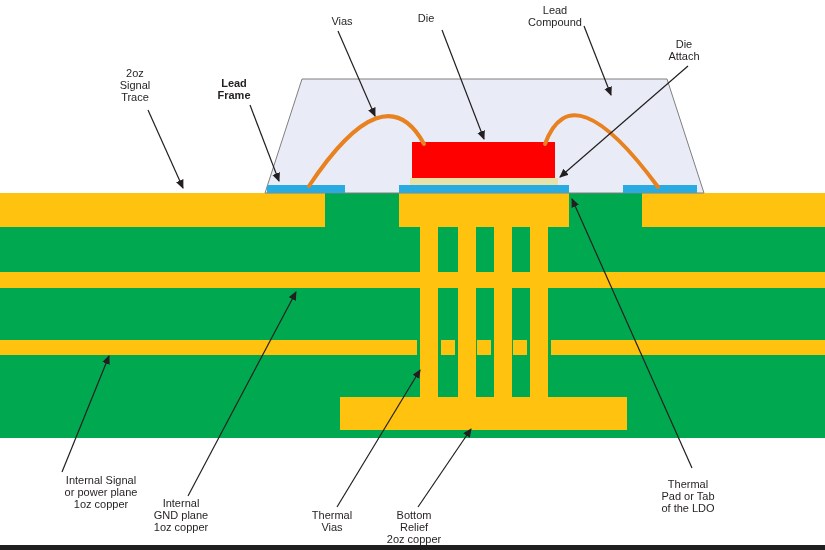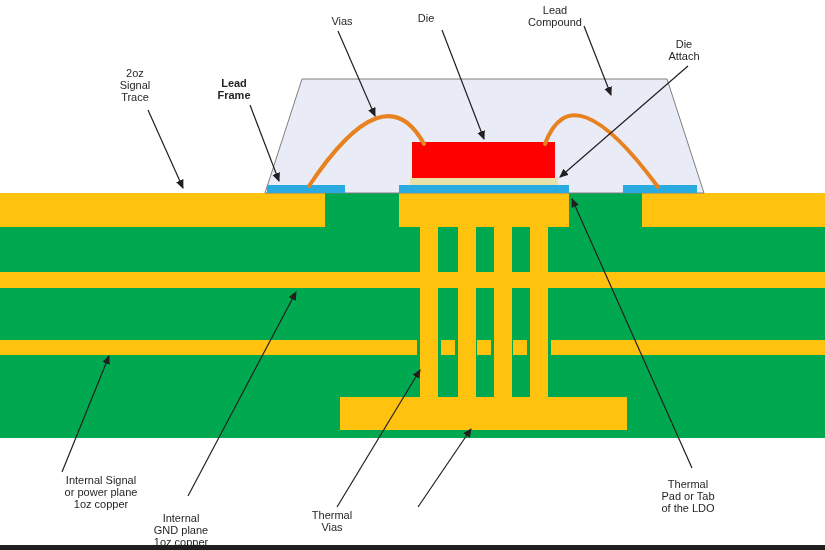--- a/index.html
+++ b/index.html
@@ -100,21 +100,24 @@
   <div class="label" style="left:684px;top:38px;">Die
 Attach</div>
   <div class="label" style="left:234px;top:77px;font-weight:bold;">Lead
 Frame</div>
   <div class="label" style="left:135px;top:67px;">2oz
 Signal
 Trace</div>
   <div class="label" style="left:68px;top:474px;margin-left:33px;">Internal Signal
 or power plane
 1oz copper</div>
-  <div class="label" style="left:181px;top:497px;margin-top:15px;">Internal
+  <div class="label" style="left:181px;top:497px;">Internal
 GND plane
 1oz copper</div>
   <div class="label" style="left:332px;top:509px;">Thermal
 Vias</div>
+  <div class="label" style="left:414px;top:509px;">Bottom
+Relief
+2oz copper</div>
   <div class="label" style="left:688px;top:478px;">Thermal
 Pad or Tab
 of the LDO</div>
 </div>
 
 </body></html>

